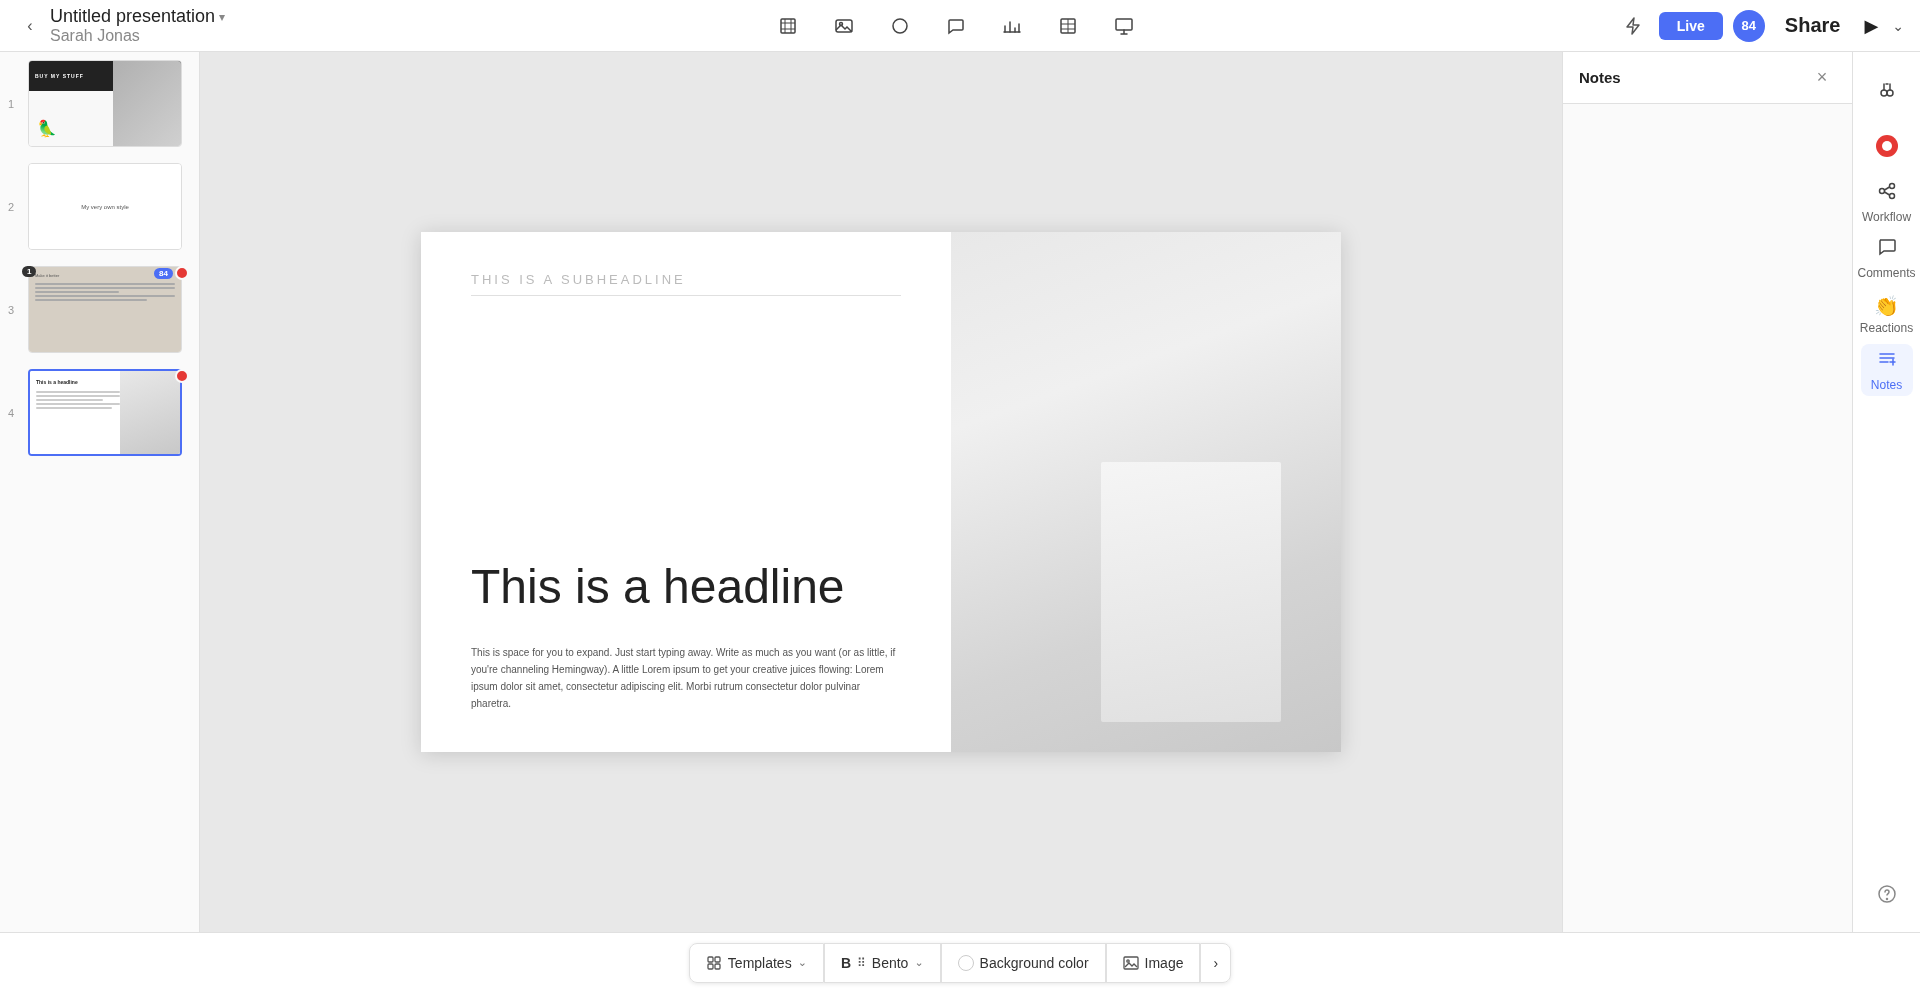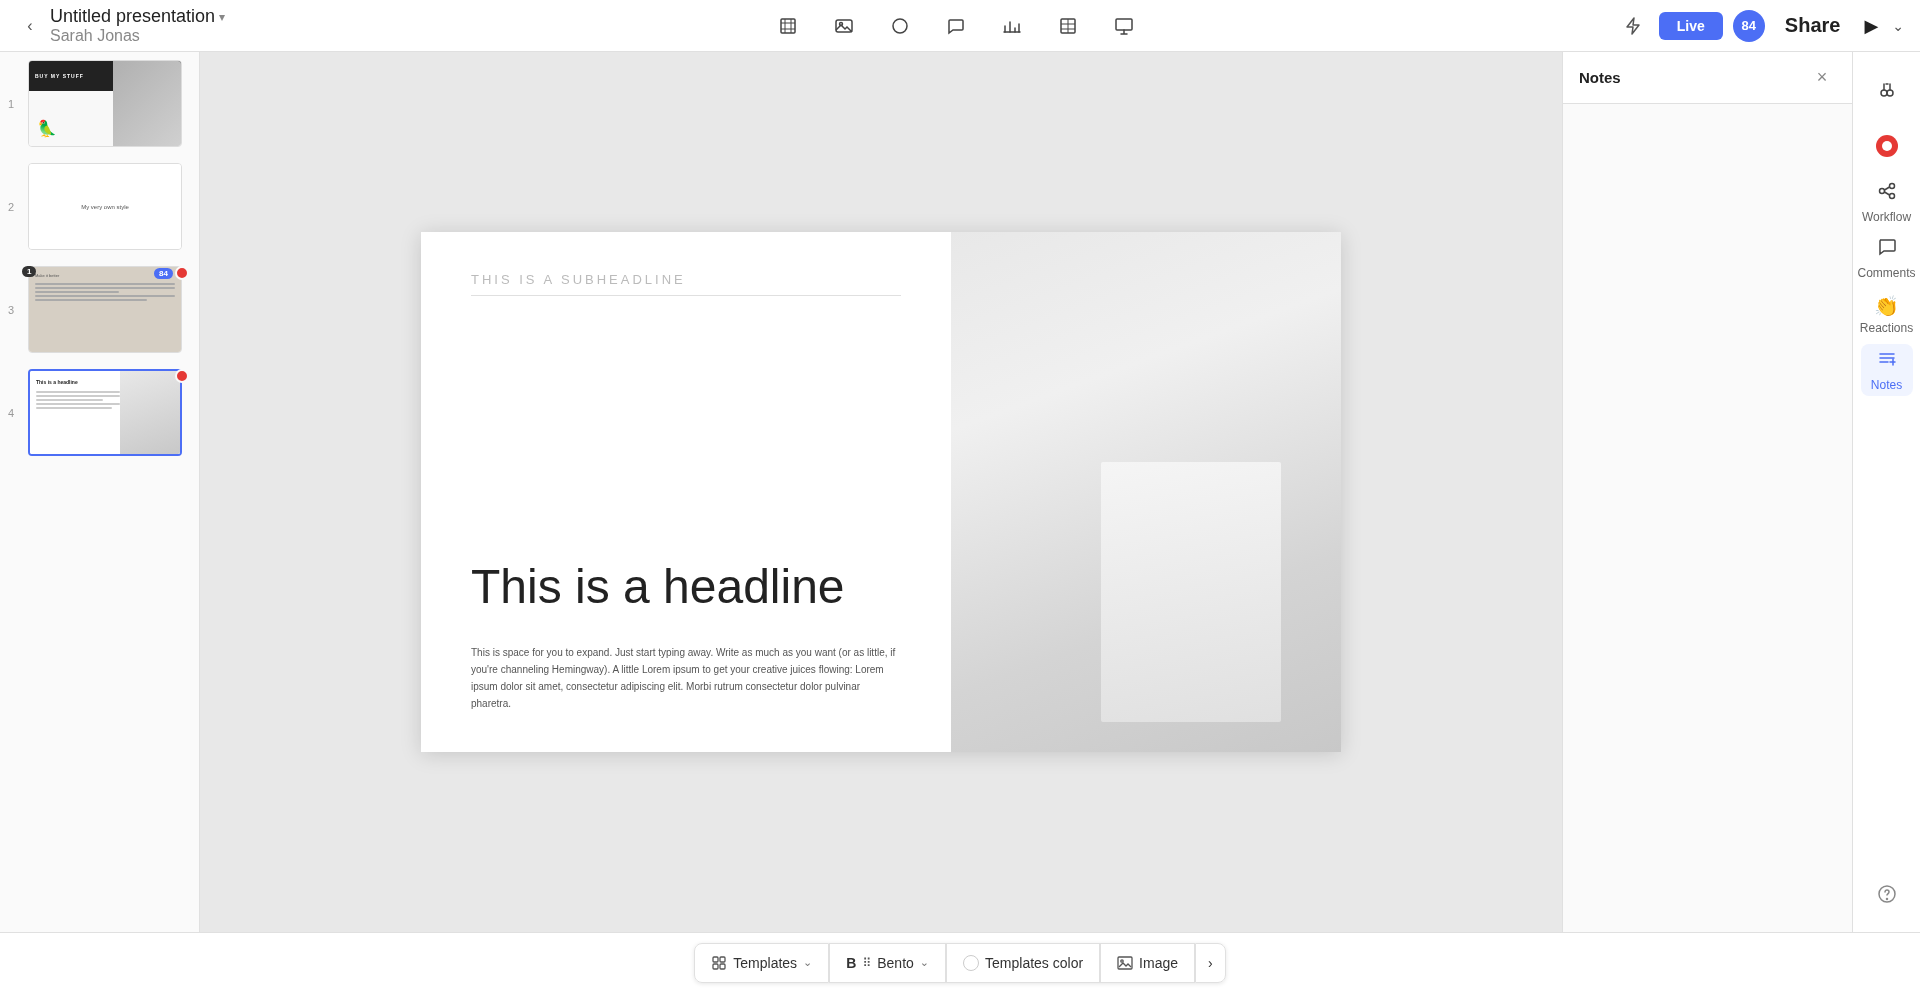--- a/index.html
+++ b/index.html
@@ -678,21 +678,21 @@
 
     <button class="toolbar-item" style="border-left:1px solid #e0e0e0">
       <span style="font-weight:700;font-size:14px;color:#333">B</span>
       <span style="font-size:12px;color:#555">⠿</span>
       <span>Bento</span>
       <span class="toolbar-chevron">⌄</span>
     </button>
 
     <button class="toolbar-item" style="border-left:1px solid #e0e0e0">
       <div class="bg-color-circle"></div>
-      <span>Templates color</span>
+      <span>Background color</span>
     </button>
 
     <button class="toolbar-item" style="border-left:1px solid #e0e0e0">
       <svg width="16" height="16" viewBox="0 0 16 16" fill="none" stroke="#555" stroke-width="1.3">
         <path d="M2 12l4-4 3 3 2-2 3 3"></path>
         <rect x="1" y="2" width="14" height="12" rx="1"></rect>
         <circle cx="5" cy="6" r="1.2"></circle>
       </svg>
       <span>Image</span>
     </button>

